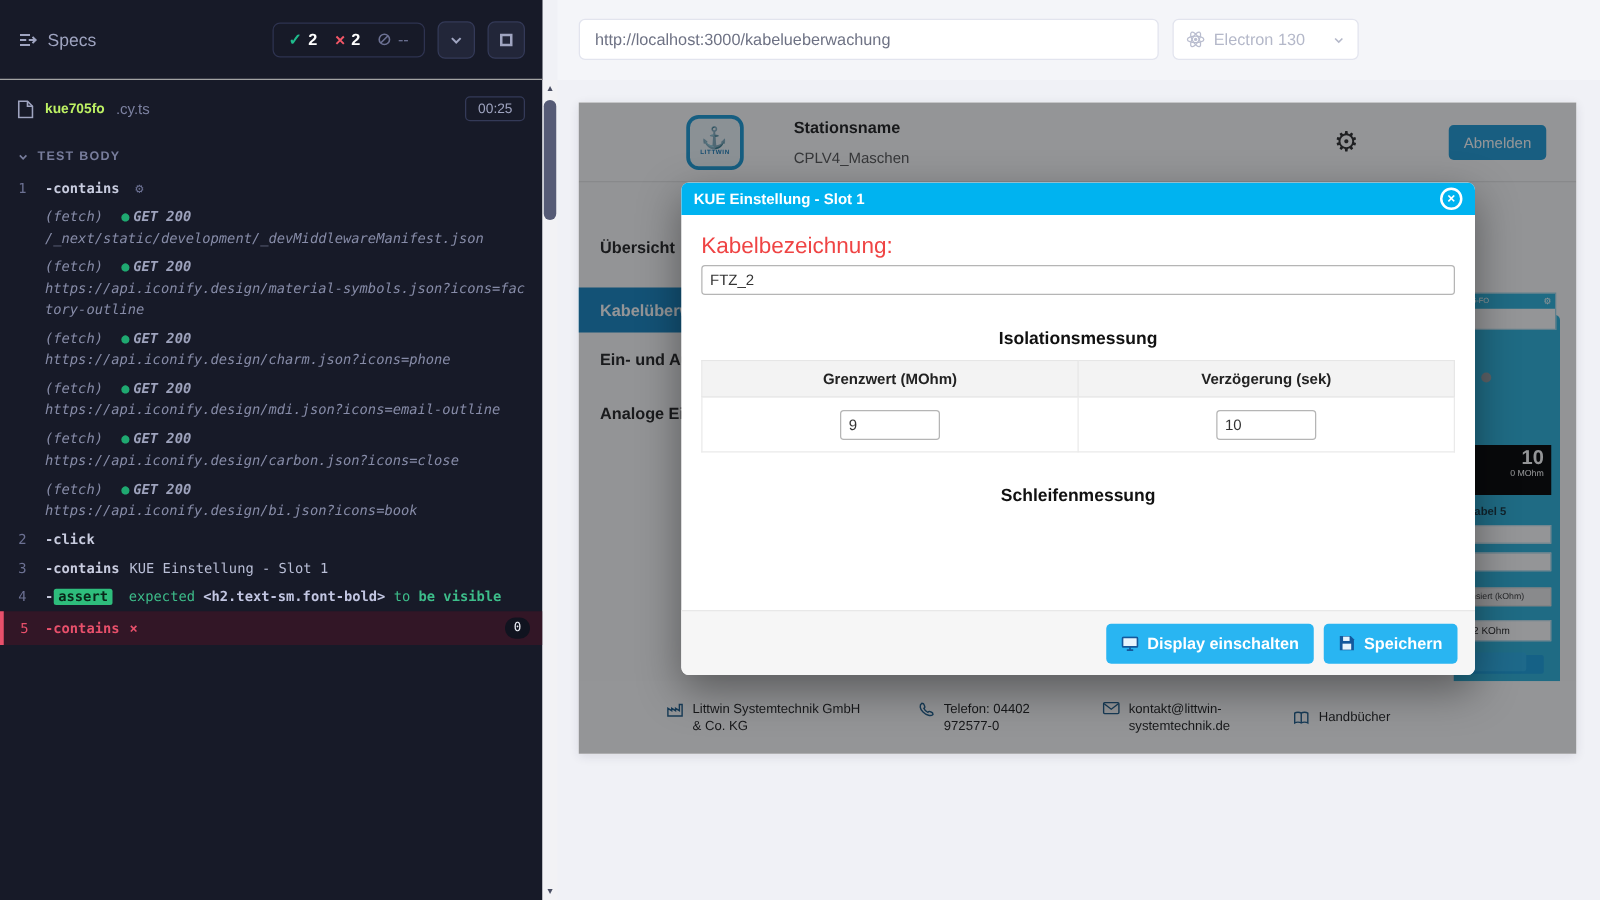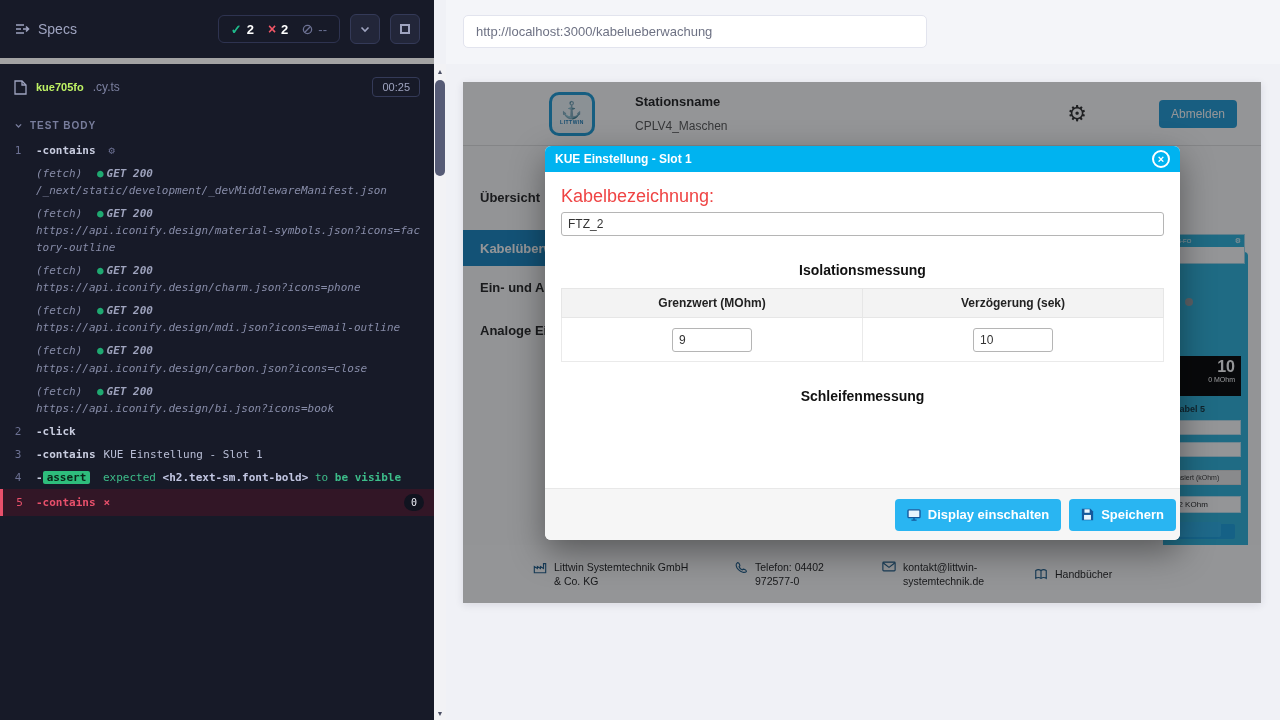--- a/index.html
+++ b/index.html
@@ -1,20 +1,20 @@
 <!DOCTYPE html>
 <html><head>
 <meta charset="utf-8">
 <style>
   * { margin:0; padding:0; box-sizing:border-box; }
   html,body { width:1280px; height:720px; overflow:hidden; background:#f0f1f6; font-family:"Liberation Sans", sans-serif; }
 
   
   .runner { position:absolute; left:0; top:0; width:434px; height:720px; background:#171a28; color:#9fa4c0; }
-  .runner-header { height:64px; display:flex; align-items:center; padding:4px 14px; border-bottom:6px solid #a3a3a3; }
+  .runner-header { height:64px; display:flex; align-items:center; padding:4px 14px; border-bottom:1px solid #a3a3a3; }
   .specs-btn { display:flex; align-items:center; gap:8px; color:#9fa4c0; font-size:14px; cursor:pointer; }
   .stats { margin-left:auto; display:flex; align-items:center; gap:14px; border:1px solid #2e3350; border-radius:6px; padding:5px 12px; font-size:13px; font-weight:bold; color:#fff; }
   .stat { display:flex; align-items:center; gap:5px; }
   .stat .ok { color:#1fbb8c; font-weight:bold; }
   .stat .bad { color:#f25767; font-weight:bold; font-size:14px; }
   .stat .pend { color:#6c7193; font-weight:normal; }
   .sq-btn { width:30px; height:30px; margin-left:10px; background:#222639; border:1px solid #343a58; border-radius:6px; display:flex; align-items:center; justify-content:center; color:#9fa4c0; cursor:pointer; }
   .stop-inner { width:10px; height:10px; border:2px solid #9fa4c0; }
 
   .spec-row { height:46px; display:flex; align-items:center; padding:0 14px; gap:9px; }
@@ -109,21 +109,21 @@
   .modal-header { flex:0 0 26px; background:#00b3f0; color:#fff; display:flex; align-items:center; padding:0 10px; font-size:12px; font-weight:bold; }
   .modal-close { margin-left:auto; width:18px; height:18px; border:2px solid #fff; border-radius:50%; display:flex; align-items:center; justify-content:center; font-size:11px; color:#fff; cursor:pointer; font-weight:bold; }
   .modal-body { flex:1; padding:10px 16px 0; }
   .field-label { font-size:18px; font-weight:normal; color:#ef4444; margin:4px 0 5px; }
   .text-input { width:100%; height:24px; border:1px solid #b5b5b5; border-radius:3px; font-size:12px; padding:0 6px; color:#333; font-family:"Liberation Sans", sans-serif; }
   .tbl-heading { text-align:center; font-size:14px; font-weight:bold; color:#111; margin:26px 0 10px; }
   table.meas { width:100%; border-collapse:collapse; }
   table.meas th { background:#f3f3f3; border:1px solid #e6e6e6; font-size:12px; font-weight:bold; padding:7px 4px; color:#222; }
   table.meas td { border:1px solid #eaeaea; height:44px; text-align:center; }
   .cell-input { width:80px; height:24px; border:1px solid #b5b5b5; border-radius:3px; font-size:12px; padding:0 6px; color:#333; font-family:"Liberation Sans", sans-serif; }
-  .modal-footer { flex:0 0 52px; margin-top:14px; background:#f6f6f6; border-top:1px solid #e8e8e8; display:flex; align-items:center; justify-content:flex-end; gap:8px; padding:0 4px; }
+  .modal-footer { flex:0 0 52px; margin-top:14px; background:#f6f6f6; border-top:1px solid #e8e8e8; display:flex; align-items:center; justify-content:flex-end; gap:8px; padding:0 14px; }
   .btn-cyan { background:#29b5f2; color:#fff; border:none; border-radius:4px; height:32px; padding:0 12px; font-size:13px; font-weight:bold; display:flex; align-items:center; gap:7px; cursor:pointer; font-family:"Liberation Sans", sans-serif; }
 </style>
 </head>
 <body>
 
 <div class="runner">
 
   <div class="runner-header">
     <div class="specs-btn">
       <svg width="16" height="16" viewBox="0 0 16 16" fill="none" stroke="#9fa4c0" stroke-width="1.6">
@@ -277,20 +277,34 @@
 </div>
 
 <div class="vscroll">
   <div class="arrow up">▲</div>
   <div class="thumb"></div>
   <div class="arrow down">▼</div>
 </div>
 
 <div class="topbar">
   <input class="url-input" readonly="" value="http://localhost:3000/kabelueberwachung" style="">
+  <div class="select-box browser-box">
+    <svg width="15" height="15" viewBox="0 0 16 16" fill="none" stroke="#b9bdcf" stroke-width="1.1">
+        <circle cx="8" cy="8" r="1.4" fill="#b9bdcf" stroke="none"></circle>
+        <ellipse cx="8" cy="8" rx="7" ry="2.8"></ellipse>
+        <ellipse cx="8" cy="8" rx="7" ry="2.8" transform="rotate(60 8 8)"></ellipse>
+        <ellipse cx="8" cy="8" rx="7" ry="2.8" transform="rotate(120 8 8)"></ellipse>
+      </svg>
+    <span>Electron 130</span>
+    <span class="chev">
+        <svg width="10" height="10" viewBox="0 0 12 12" fill="none" stroke="#b4b8c9" stroke-width="1.5">
+          <path d="M2.5 4.5 6 8l3.5-3.5"></path>
+        </svg>
+      </span>
+  </div>
 </div>
 
 <div class="aut">
 
   <div class="app-header">
     <div class="logo">
       <span class="anchor">⚓</span>
       <span class="logo-txt">LITTWIN</span>
     </div>
     <div class="station">

